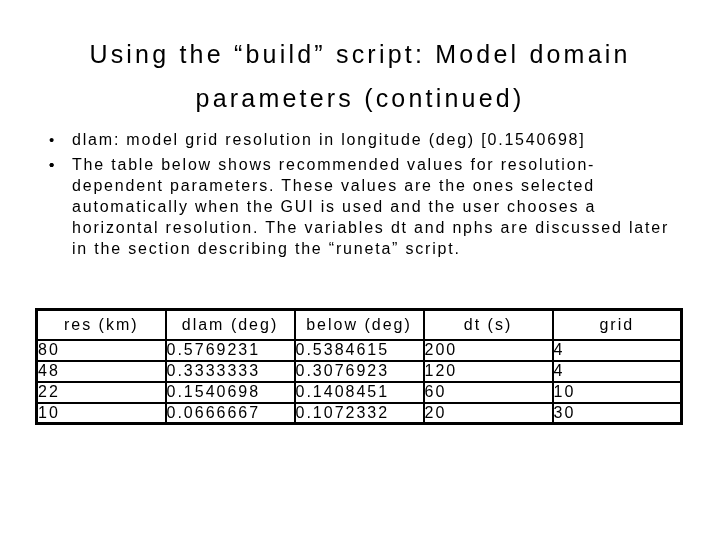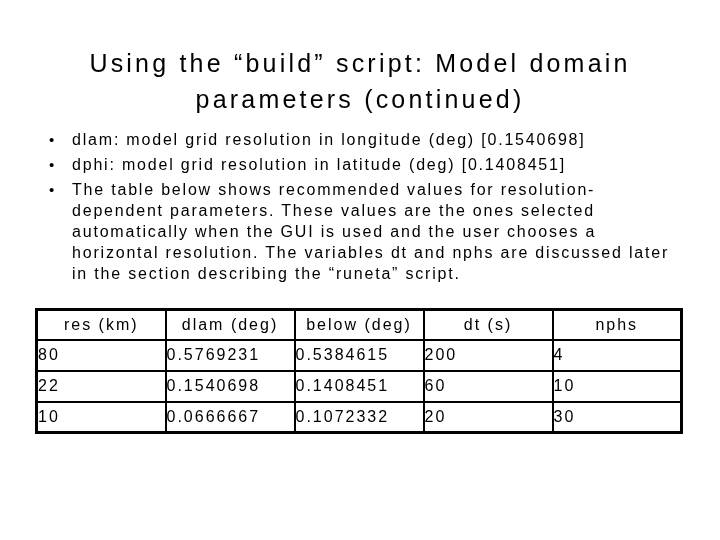--- a/index.html
+++ b/index.html
@@ -18,24 +18,24 @@
     position: relative;
     width: 720px;
     height: 540px;
     background: #ffffff;
   }
   .slide-title {
     position: absolute;
     top: 29px;
     left: 20px;
     right: 20px;
-    margin: 16px;
+    margin: 3px;
     font-size: 25px;
     font-weight: normal;
-    line-height: 36px;
+    line-height: 44px;
     letter-spacing: 3.2px;
     text-align: center;
     white-space: pre-line;
   }
   .bullet-list {
     position: absolute;
     top: 129px;
     left: 48px;
     width: 630px;
     margin: 0;
@@ -72,65 +72,71 @@
     letter-spacing: 2px;
   }
   .params-table th,
   .params-table td {
     border: 2px solid #000000;
     padding: 0;
     vertical-align: middle;
     font-weight: normal;
   }
   .params-table thead tr { height: 30px; }
-  .params-table tbody tr { height: 31px; }
+  .params-table tbody tr { height: 21px; }
 </style>
 </head>
 <body>
 
 <div class="slide">
 
   <h1 class="slide-title">Using the “build” script: Model domain
 parameters (continued)</h1>
 
   <ul class="bullet-list">
     <li class="bullet-item">
       <span class="bullet-marker">•</span>
       <span class="bullet-text">dlam: model grid resolution in longitude (deg) [0.1540698]</span>
     </li>
     <li class="bullet-item">
       <span class="bullet-marker">•</span>
-      <span class="bullet-text">dphi: model grid resolution in latitude (deg) [0.1408451]</span>
     </li>
     <li class="bullet-item">
       <span class="bullet-marker">•</span>
       <span class="bullet-text">The table below shows recommended values for resolution-
 dependent parameters. These values are the ones selected
 automatically when the GUI is used and the user chooses a
 horizontal resolution. The variables dt and nphs are discussed later
 in the section describing the “runeta” script.</span>
     </li>
   </ul>
 
   <table class="params-table">
     <thead>
       <tr>
         <th>res (km)</th>
         <th>dlam (deg)</th>
         <th>below (deg)</th>
         <th>dt (s)</th>
-        <th>nphs</th>
+        <th>grid</th>
       </tr>
     </thead>
     <tbody>
       <tr>
         <td>80</td>
         <td>0.5769231</td>
         <td>0.5384615</td>
         <td>200</td>
+        <td>4</td>
+      </tr>
+      <tr>
+        <td>48</td>
+        <td>0.3333333</td>
+        <td>0.3076923</td>
+        <td>120</td>
         <td>4</td>
       </tr>
       <tr>
         <td>22</td>
         <td>0.1540698</td>
         <td>0.1408451</td>
         <td>60</td>
         <td>10</td>
       </tr>
       <tr>

